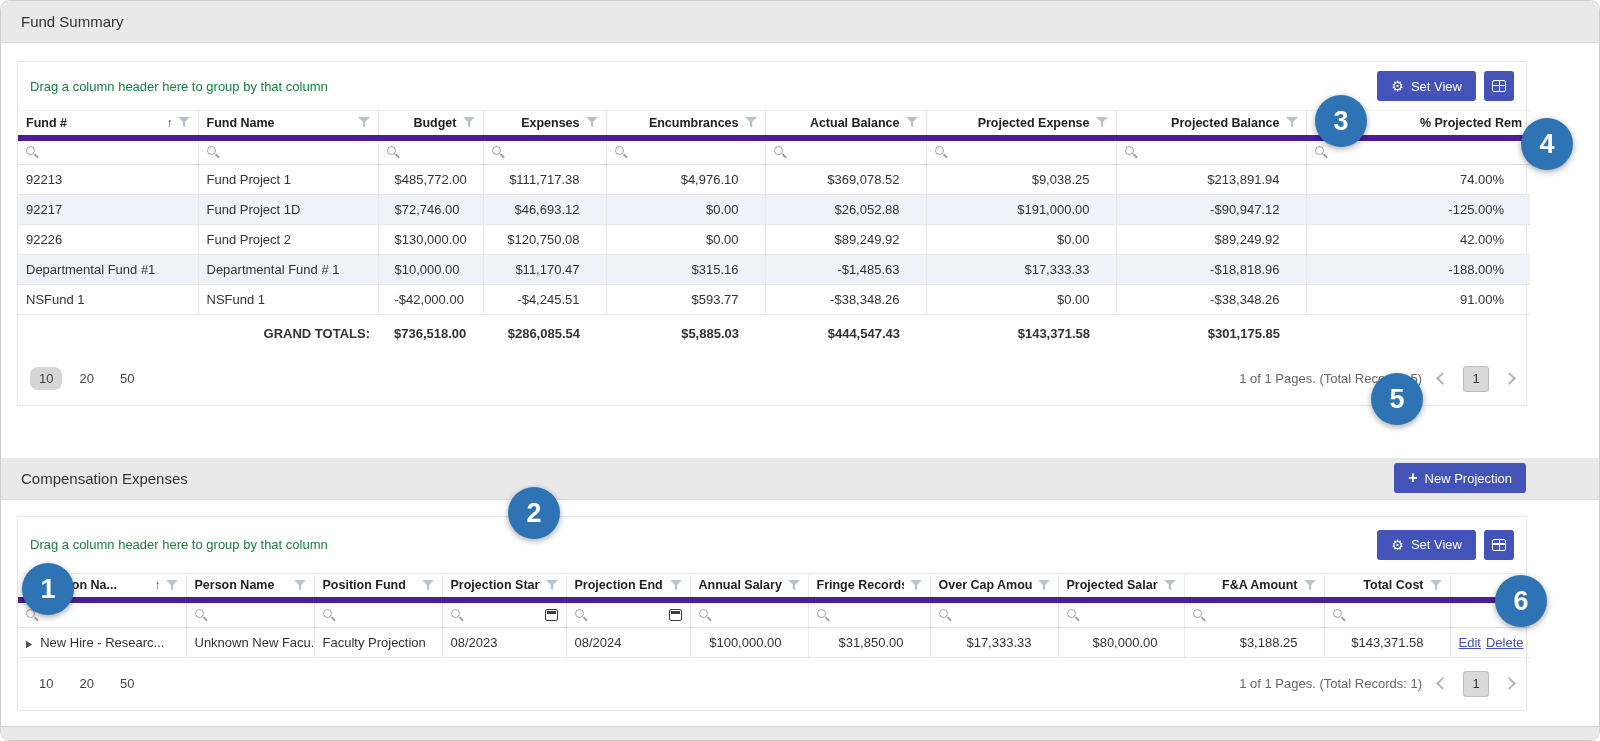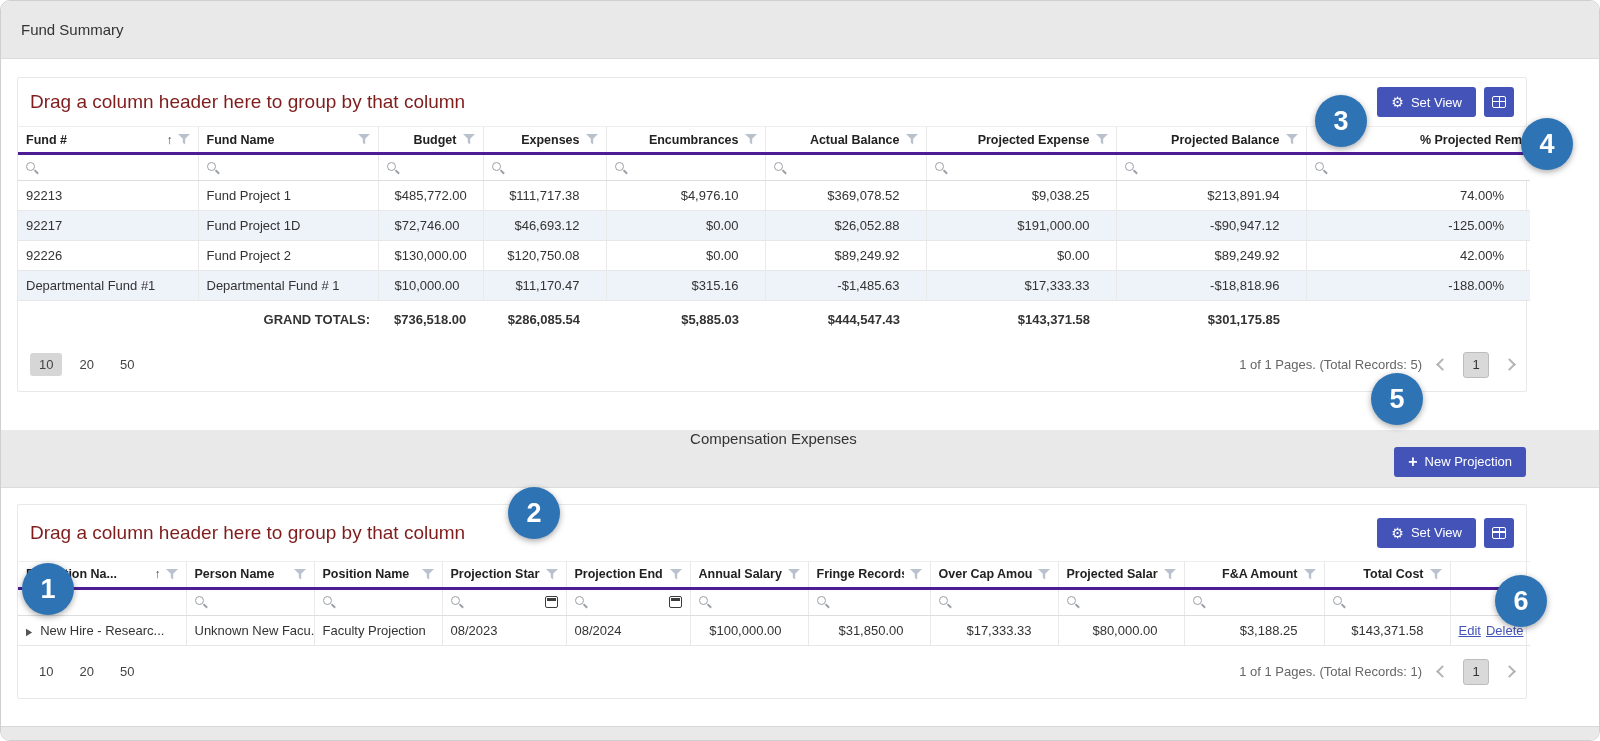--- a/index.html
+++ b/index.html
@@ -3,47 +3,47 @@
 <meta charset="utf-8">
 <style>
   * { margin:0; padding:0; box-sizing:border-box; }
   :root { --accent:#4353b8; --badge:#2e74b5; --bar:#e9e9e9; --rowalt:#eef2f9; }
   html,body { background:#fff; }
   body { font-family:"Liberation Sans", sans-serif; width:1600px; }
   .page { position:relative; width:1600px; height:741px; background:#fff;
           border:1px solid #cfcfcf; border-radius:10px; overflow:hidden; }
 
   
-  .section-bar { height:58px; background:var(--bar); border-bottom:1px solid #dcdcdc;
+  .section-bar { height:42px; background:var(--bar); border-bottom:1px solid #dcdcdc;
                  display:flex; align-items:center; padding:0 73px 0 20px; }
-  .section-bar.comp { margin-top:38px;flex-direction:column; }
+  .section-bar.comp { margin-top:52px; }
   .section-title { font-size:15px; color:#333; }
 
   
   .grid-card { margin:18px 72px 0 16px; background:#fff; border:1px solid #e8e8e8; border-radius:2px; }
   .grid-card.comp { margin-top:16px; }
   .grid-toolbar { display:flex; align-items:center; height:48px; padding:0 12px; }
   .grid-toolbar.tall { height:56px; }
-  .drag-hint { color:#7f1d1d; font-size:19px; }
+  .drag-hint { color:#15803d; font-size:13px; }
   .toolbar-actions { margin-left:auto; display:flex; align-items:center; gap:8px; }
 
   
   .btn { background:var(--accent); color:#fff; border:none; border-radius:3px; height:30px;
          font-size:13px; font-family:inherit; display:inline-flex; align-items:center;
          gap:7px; padding:0 14px; cursor:pointer; }
   .btn.icon-only { width:30px; padding:0; justify-content:center; }
   .btn .gear { font-size:14px; line-height:1; }
   .btn .plus { font-size:16px; font-weight:700; line-height:1; }
   .bar-action { margin-left:auto; }
 
   
   table.grid { width:100%; border-collapse:collapse; table-layout:fixed; font-size:13px; color:#333; }
   table.grid th, table.grid td { overflow:hidden; white-space:nowrap; }
   tr.hdr th { height:27px; font-weight:700; font-size:12.5px; text-align:left;
-              border-bottom:3px solid #4c1d95; border-right:1px solid #e9e9e9; border-top:1px solid #eee;
+              border-bottom:6px solid #4c1d95; border-right:1px solid #e9e9e9; border-top:1px solid #eee;
               padding:0 8px; color:#222; }
   tr.hdr th:last-child { border-right:none; }
   .h { display:flex; align-items:center; gap:6px; min-width:0; }
   .h.r { justify-content:flex-end; }
   .h .lbl { overflow:hidden; text-overflow:clip; white-space:nowrap; }
   .right-icons { margin-left:auto; display:flex; align-items:center; gap:5px; flex:none; }
   .sort { font-size:12px; color:#444; flex:none; }
 
   tr.flt td { height:27px; border-bottom:1px solid #ddd; border-right:1px solid #e9e9e9;
               padding:0 8px; background:#fff; }
@@ -71,21 +71,21 @@
   .cal::before { content:""; position:absolute; left:1px; right:1px; top:1px; height:3px; background:#3c3c3c; }
   .tbl-icon { width:14px; height:12px; border:1.5px solid #fff; border-radius:2px;
               position:relative; display:inline-block; }
   .tbl-icon::before { content:""; position:absolute; left:0; right:0; top:3.5px; height:1.5px; background:#fff; }
   .tbl-icon::after { content:""; position:absolute; top:0; bottom:0; left:5.5px; width:1.5px; background:#fff; }
   .caret { color:#555; font-size:8px; margin-right:8px; display:inline-block; transform:scaleY(1.2); }
 
   
   .grid-footer { display:flex; align-items:center; height:52px; padding:0 12px; font-size:13px; color:#555; }
   .sizes { display:flex; align-items:center; }
-  .size-btn { padding:4px 9px; border-radius:3px; margin-right:8px; color:#444; cursor:pointer; }
+  .size-btn { padding:4px 9px; border-radius:8px; margin-right:8px; color:#444; cursor:pointer; }
   .size-btn.selected { background:#d6d6d6; }
   .pager { margin-left:auto; display:flex; align-items:center; gap:16px; }
   .pager-text { color:#666; }
   .chev { width:9px; height:9px; border-left:2px solid #b4b4b4; border-bottom:2px solid #b4b4b4;
           display:inline-block; cursor:pointer; }
   .chev.left { transform:rotate(45deg); }
   .chev.right { transform:rotate(225deg); }
   .page-box { width:26px; height:26px; background:#d9d9d9; border:1px solid #bdbdbd; border-radius:3px;
               display:flex; align-items:center; justify-content:center; color:#333; cursor:pointer; }
 
@@ -313,20 +313,31 @@
         <tr>
           <td class="l">Departmental Fund #1</td>
           <td class="l">Departmental Fund # 1</td>
           <td class="r">$10,000.00</td>
           <td class="r">$11,170.47</td>
           <td class="r">$315.16</td>
           <td class="r">-$1,485.63</td>
           <td class="r">$17,333.33</td>
           <td class="r">-$18,818.96</td>
           <td class="r">-188.00%</td>
+        </tr>
+        <tr>
+          <td class="l">NSFund 1</td>
+          <td class="l">NSFund 1</td>
+          <td class="r">-$42,000.00</td>
+          <td class="r">-$4,245.51</td>
+          <td class="r">$593.77</td>
+          <td class="r">-$38,348.26</td>
+          <td class="r">$0.00</td>
+          <td class="r">-$38,348.26</td>
+          <td class="r">91.00%</td>
         </tr>
       </tbody>
       <tfoot>
         <tr>
           <td></td>
           <td class="lblc">GRAND TOTALS:</td>
           <td class="r">$736,518.00</td>
           <td class="r">$286,085.54</td>
           <td class="r">$5,885.03</td>
           <td class="r">$444,547.43</td>
@@ -411,21 +422,21 @@
                   <span class="funnel-wrap">
                     <svg width="12" height="11" viewBox="0 0 12 11">
                       <path d="M0 0 H12 L7.2 4.8 V10.5 L4.8 8.7 V4.8 Z" fill="#b9c2cc"></path>
                     </svg>
                   </span>
                 </span>
               </div>
             </th>
           <th>
               <div class="h l">
-                <span class="lbl">Position Name</span>
+                <span class="lbl">Position Fund</span>
                 <span class="right-icons">
                   <span class="funnel-wrap">
                     <svg width="12" height="11" viewBox="0 0 12 11">
                       <path d="M0 0 H12 L7.2 4.8 V10.5 L4.8 8.7 V4.8 Z" fill="#b9c2cc"></path>
                     </svg>
                   </span>
                 </span>
               </div>
             </th>
           <th>

